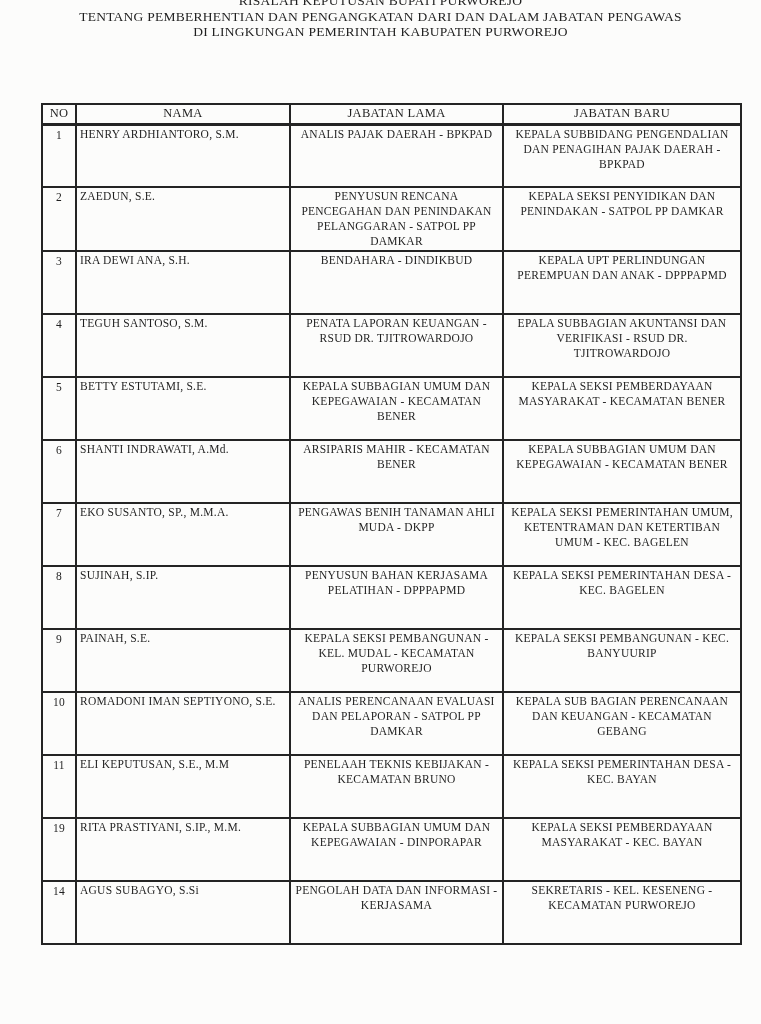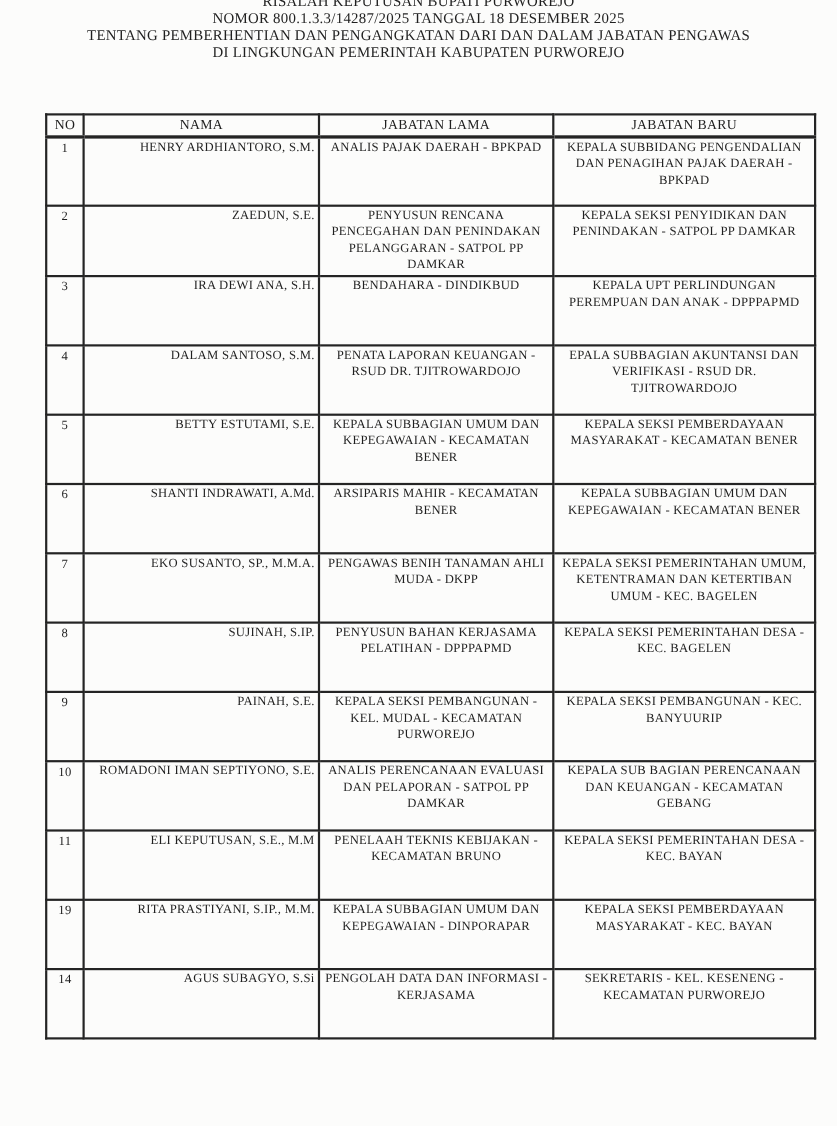--- a/index.html
+++ b/index.html
@@ -53,31 +53,30 @@
     border-bottom-width:3px;
   }
   .appointments-table td{
     height:63px;
     font-size:11.5px;
     line-height:15px;
     letter-spacing:0.25px;
     padding:1px 3px;
   }
   td.cell-no{ text-align:center; padding-top:2px; }
-  td.cell-nama{ text-align:right; }
+  td.cell-nama{ text-align:left; }
   td.cell-lama, td.cell-baru{ text-align:center; padding:1px 4px;font-family:Liberation Serif, serif; }
 </style>
 </head>
 <body>
 
 <div class="page">
 
   <header class="doc-header">
     <div class="title-line">RISALAH KEPUTUSAN BUPATI PURWOREJO</div>
-    <div class="title-line">NOMOR 800.1.3.3/14287/2025 TANGGAL 18 DESEMBER 2025</div>
     <div class="title-line">TENTANG PEMBERHENTIAN DAN PENGANGKATAN DARI DAN DALAM JABATAN PENGAWAS</div>
     <div class="title-line">DI LINGKUNGAN PEMERINTAH KABUPATEN PURWOREJO</div>
   </header>
 
   <table class="appointments-table">
     <colgroup>
       <col style="width:34px">
       <col style="width:214px">
       <col style="width:213px">
       <col style="width:238px">
@@ -104,21 +103,21 @@
     <td class="cell-baru">KEPALA SEKSI PENYIDIKAN DAN PENINDAKAN  - SATPOL PP DAMKAR</td>
   </tr>
         <tr>
     <td class="cell-no">3</td>
     <td class="cell-nama">IRA DEWI ANA,  S.H.</td>
     <td class="cell-lama">BENDAHARA - DINDIKBUD</td>
     <td class="cell-baru">KEPALA UPT PERLINDUNGAN PEREMPUAN DAN ANAK - DPPPAPMD</td>
   </tr>
         <tr>
     <td class="cell-no">4</td>
-    <td class="cell-nama">DALAM SANTOSO, S.M.</td>
+    <td class="cell-nama">TEGUH SANTOSO, S.M.</td>
     <td class="cell-lama">PENATA LAPORAN KEUANGAN - RSUD DR. TJITROWARDOJO</td>
     <td class="cell-baru">EPALA SUBBAGIAN AKUNTANSI DAN VERIFIKASI - RSUD DR. TJITROWARDOJO</td>
   </tr>
         <tr>
     <td class="cell-no">5</td>
     <td class="cell-nama">BETTY ESTUTAMI, S.E.</td>
     <td class="cell-lama">KEPALA SUBBAGIAN UMUM DAN KEPEGAWAIAN - KECAMATAN BENER</td>
     <td class="cell-baru">KEPALA SEKSI PEMBERDAYAAN MASYARAKAT - KECAMATAN BENER</td>
   </tr>
         <tr>

